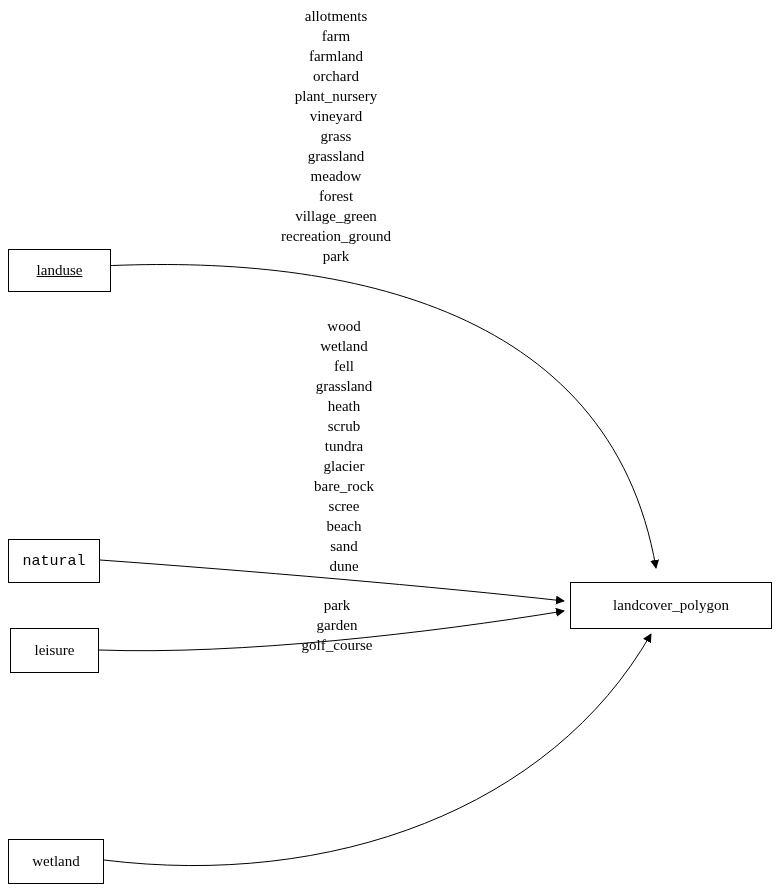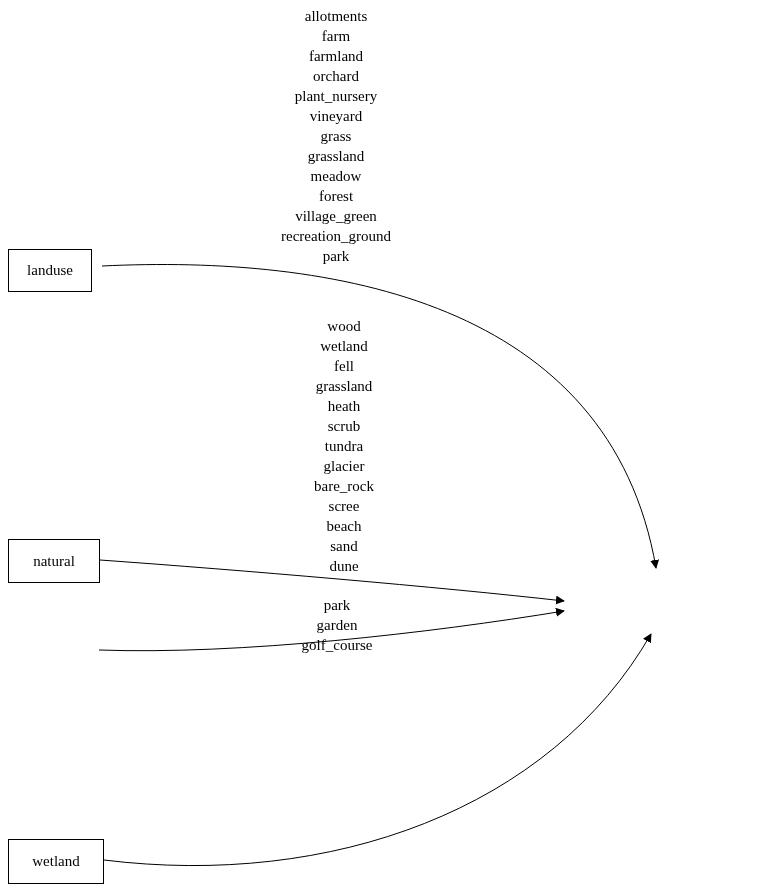--- a/index.html
+++ b/index.html
@@ -26,22 +26,22 @@
   .node {
     position: absolute;
     border: 1px solid #000000;
     background: #ffffff;
     display: flex;
     align-items: center;
     justify-content: center;
     font-size: 15px;
     box-sizing: border-box;
   }
-  .node-landuse  { left: 8px;   top: 249px; width: 84px;  height: 43px; }
-  .node-natural  { left: 8px;   top: 539px; width: 92px;  height: 44px; }
+  .node-landuse  { left: 8px;   top: 249px; width: 103px;  height: 43px; text-decoration: underline; }
+  .node-natural  { left: 8px;   top: 539px; width: 92px;  height: 44px; font-family: Liberation Mono, monospace; }
   .node-leisure  { left: 10px;  top: 628px; width: 89px;  height: 45px; }
   .node-wetland  { left: 8px;   top: 839px; width: 96px;  height: 45px; }
   .node-target   { left: 570px; top: 582px; width: 202px; height: 47px; }
   .edge-label {
     position: absolute;
     transform: translateX(-50%);
     white-space: pre-line;
     text-align: center;
     font-size: 15px;
     line-height: 20px;
@@ -102,19 +102,25 @@
 
 
   <div class="node node-landuse">
     <span>landuse</span>
   </div>
 
   <div class="node node-natural">
     <span>natural</span>
   </div>
 
+  <div class="node node-leisure">
+    <span>leisure</span>
+  </div>
 
   <div class="node node-wetland">
     <span>wetland</span>
   </div>
 
+  <div class="node node-target">
+    <span>landcover_polygon</span>
+  </div>
 
 </div>
 
 </body></html>

